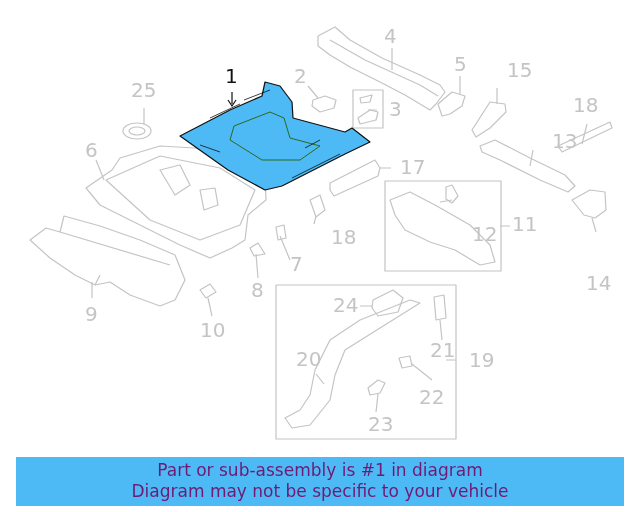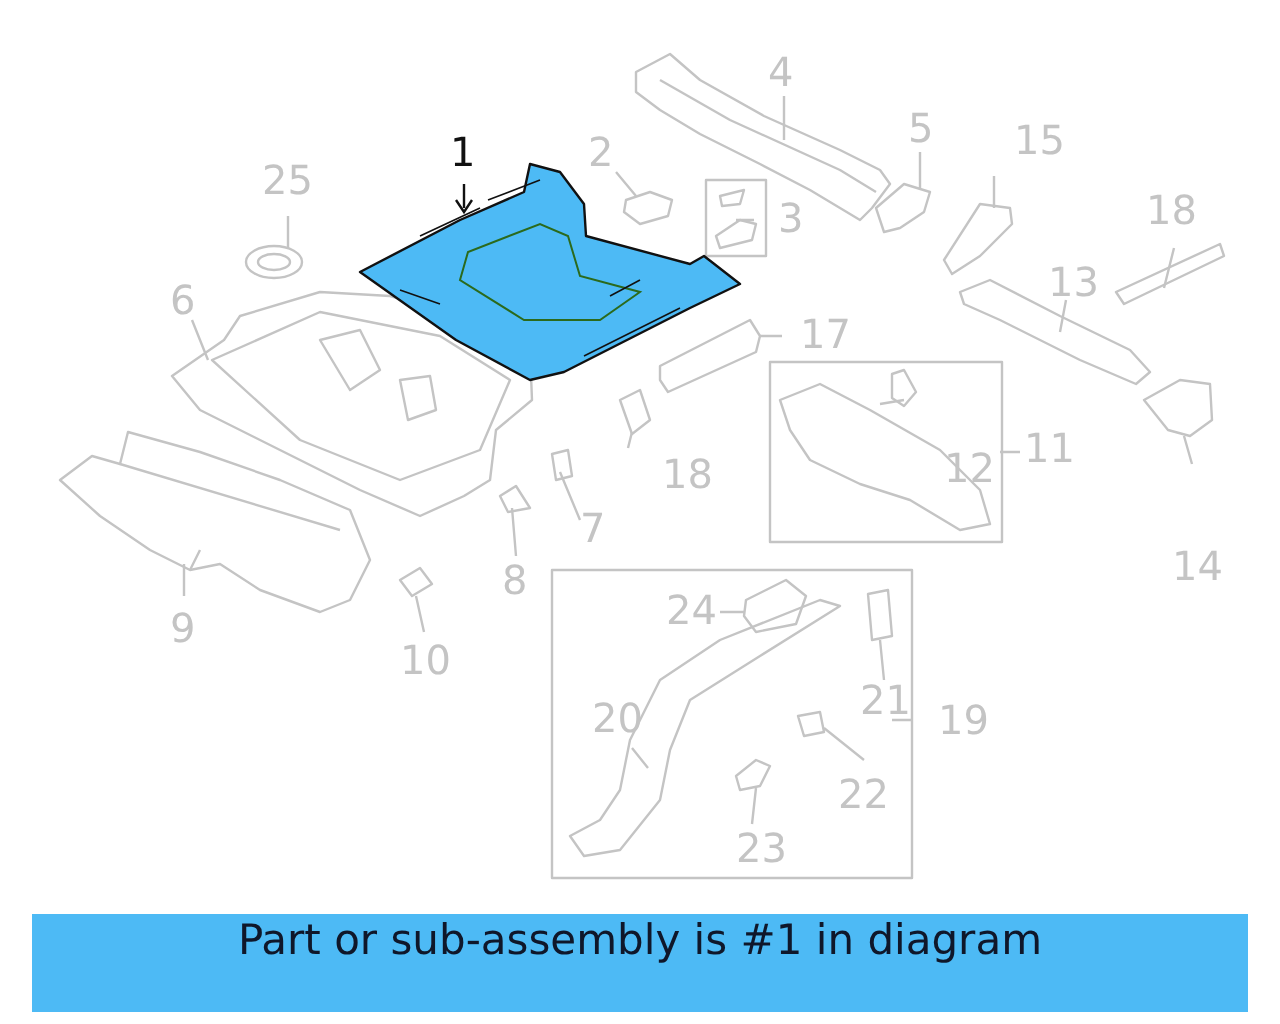--- a/index.html
+++ b/index.html
@@ -3,22 +3,22 @@
 <meta charset="utf-8">
 <style>
   html, body { margin: 0; padding: 0; background: #ffffff; }
   body { width: 640px; height: 512px; position: relative; overflow: hidden;
          font-family: "DejaVu Sans", sans-serif; }
   #diagram { position: absolute; left: 0; top: 0; width: 640px; height: 456px; }
   .lbl { position: absolute; font-family: "DejaVu Sans", sans-serif; font-size: 20px;
          color: #c4c4c4; line-height: 1; white-space: nowrap; }
   .lbl.hl { color: #111111; }
   #banner { position: absolute; left: 16px; top: 457px; width: 608px; height: 49px;
-            background: #4dbaf5; text-align: center; color: #0f172a;
-            font-family: "DejaVu Sans", sans-serif; font-size: 21px; line-height: 21px;
+            background: #4dbaf5; text-align: center; color: #701a75;
+            font-family: "DejaVu Sans", sans-serif; font-size: 17px; line-height: 21px;
             padding-top: 3px; box-sizing: border-box; }
   #banner div { display: block; }
 </style>
 </head>
 <body>
 
 <svg id="diagram" viewBox="0 0 640 456" xmlns="http://www.w3.org/2000/svg">
   <g fill="none" stroke="#c4c4c4" stroke-width="1.2" stroke-linejoin="round">
 
     <g>
@@ -99,29 +99,30 @@
 <span class="lbl" style="left:389px;top:99px;">3</span>
 <span class="lbl" style="left:384px;top:26px;">4</span>
 <span class="lbl" style="left:454px;top:54px;">5</span>
 <span class="lbl" style="left:85px;top:140px;">6</span>
 <span class="lbl" style="left:290px;top:254px;">7</span>
 <span class="lbl" style="left:251px;top:280px;">8</span>
 <span class="lbl" style="left:85px;top:304px;">9</span>
 <span class="lbl" style="left:200px;top:320px;">10</span>
 <span class="lbl" style="left:512px;top:214px;">11</span>
 <span class="lbl" style="left:472px;top:191px;margin-top:33px;">12</span>
-<span class="lbl" style="left:524px;top:131px;text-align:center;">13</span>
+<span class="lbl" style="left:552px;top:131px;text-align:center;">13</span>
 <span class="lbl" style="left:586px;top:241px;margin-top:32px;">14</span>
 <span class="lbl" style="left:507px;top:60px;">15</span>
 <span class="lbl" style="left:573px;top:95px;">18</span>
 <span class="lbl" style="left:400px;top:157px;">17</span>
 <span class="lbl" style="left:331px;top:227px;">18</span>
 <span class="lbl" style="left:469px;top:350px;">19</span>
 <span class="lbl" style="left:296px;top:349px;">20</span>
 <span class="lbl" style="left:430px;top:340px;">21</span>
 <span class="lbl" style="left:419px;top:387px;">22</span>
 <span class="lbl" style="left:368px;top:414px;">23</span>
 <span class="lbl" style="left:333px;top:295px;">24</span>
 <span class="lbl" style="left:131px;top:80px;">25</span>
 
 <div id="banner">
   <div>Part or sub-assembly is #1 in diagram</div>
+  <div>Diagram may not be specific to your vehicle</div>
 </div>
 
 </body></html>

